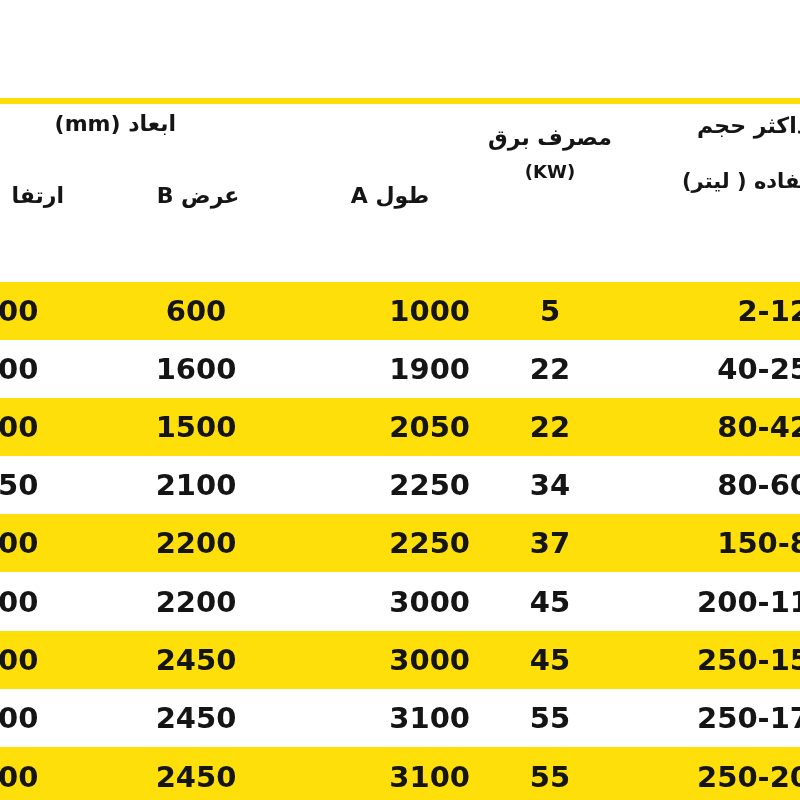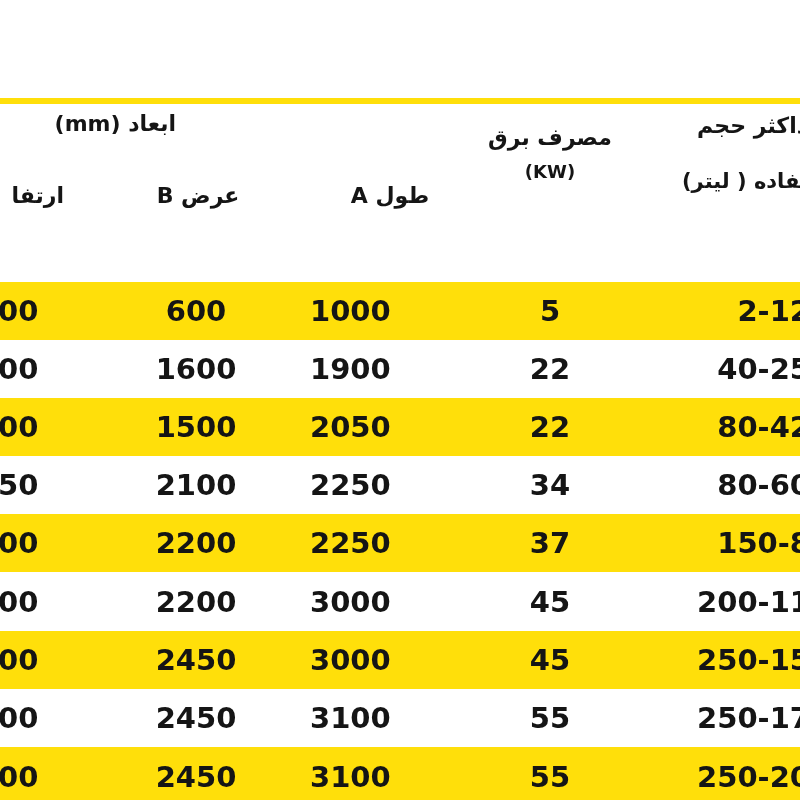--- a/index.html
+++ b/index.html
@@ -29,21 +29,21 @@
   .r1 { top:238px; } .r2 { top:296px; } .r3 { top:354px; }
   .r4 { top:412px; } .r5 { top:470px; } .r6 { top:529px; }
   .r7 { top:587px; } .r8 { top:645px; } .r9 { top:703px; height:59px; }
 
   .cell {
     position:absolute; top:50%; transform:translateY(-50%);
     font-weight:bold; font-size:29px; color:#151515; white-space:nowrap;
   }
   .c-height { left:-2px; width:40px; text-align:left; }
   .c-width  { left:116px; width:160px; text-align:center; }
-  .c-length { left:310px; width:160px; text-align:left; }
+  .c-length { left:310px; width:160px; text-align:right; }
   .c-power  { left:492px; width:116px; text-align:center; }
   .c-volume { right:-10px; text-align:right; direction:ltr; }
 </style>
 </head>
 <body>
 
 <div class="stage">
 
   <div class="top-line"></div>
 

